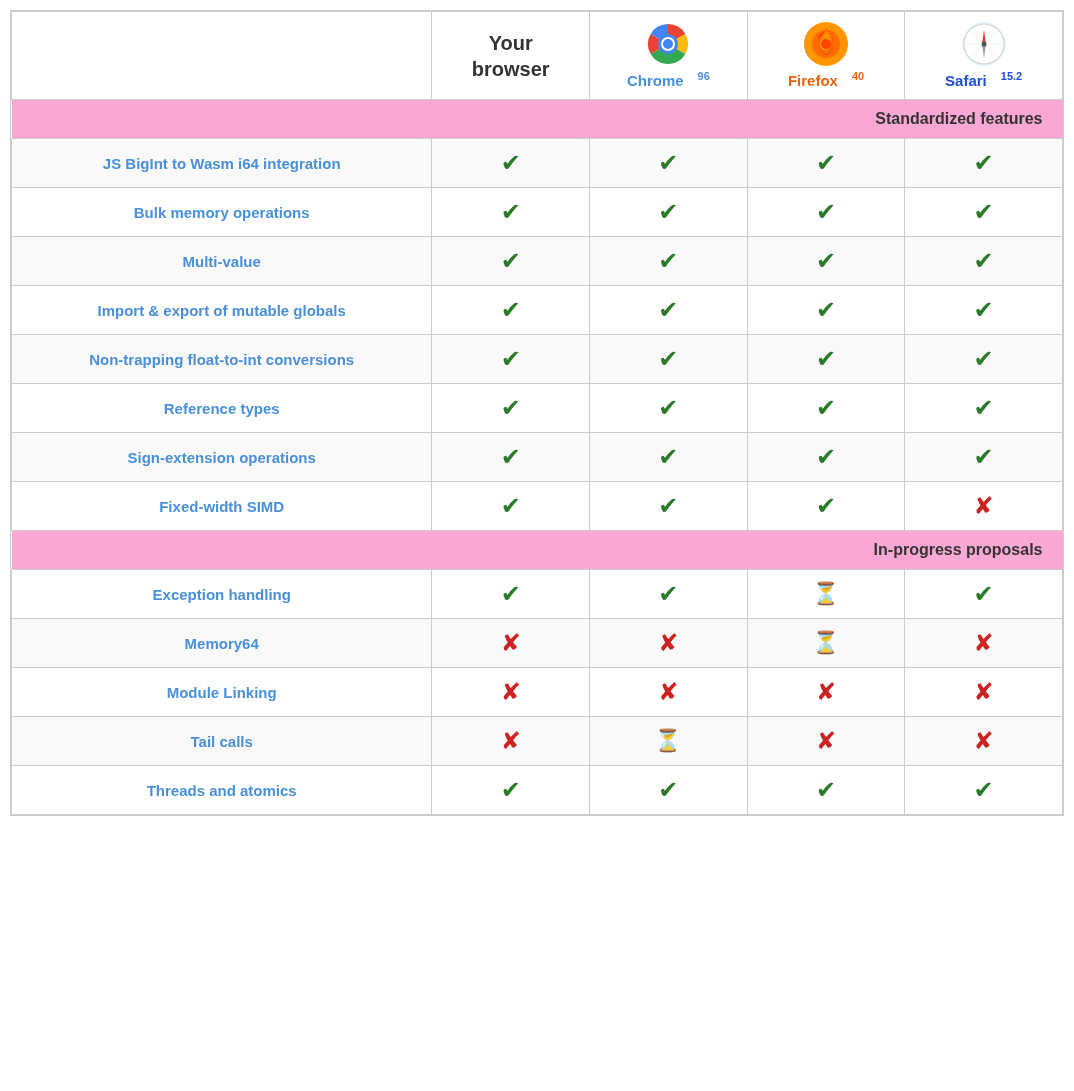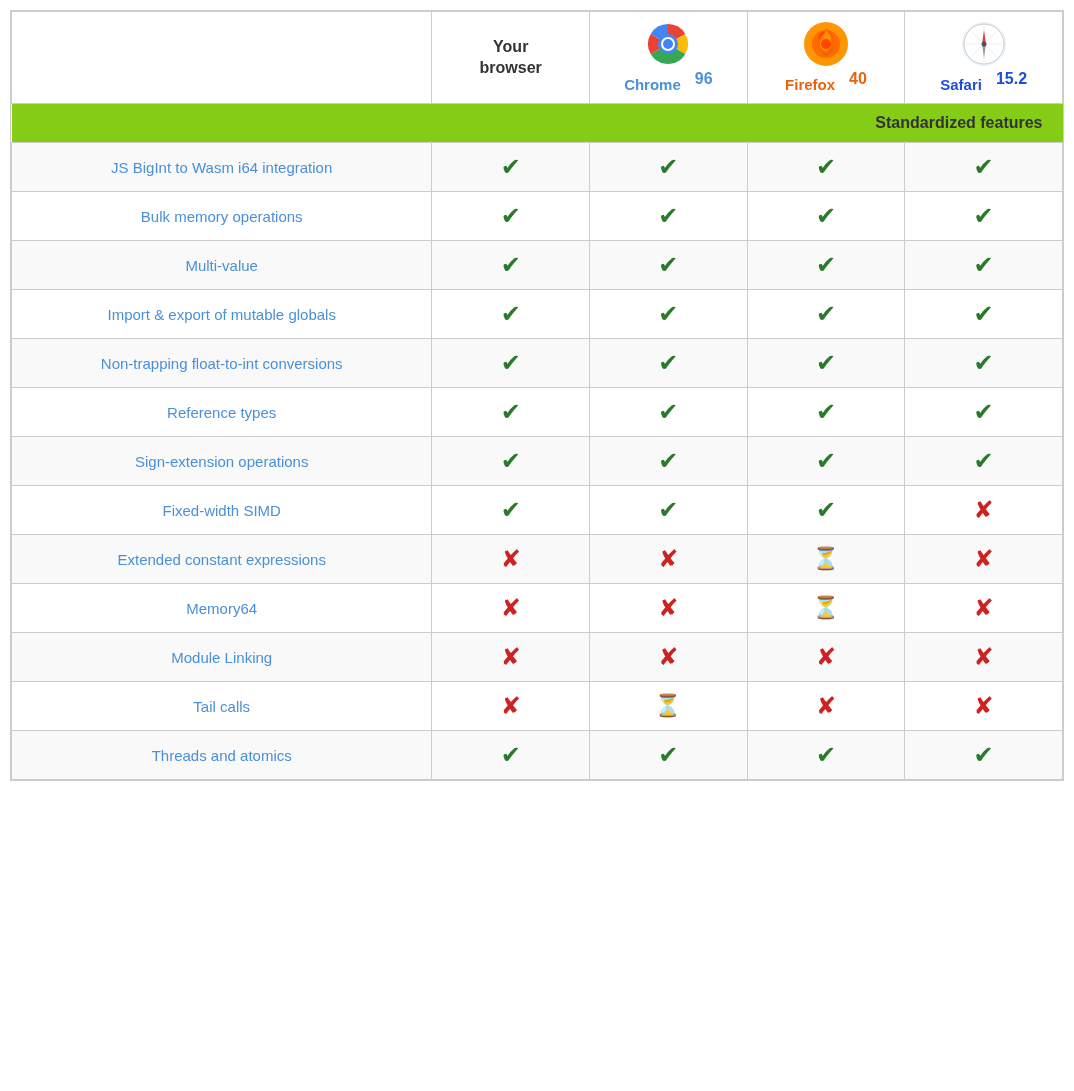--- a/index.html
+++ b/index.html
@@ -31,55 +31,55 @@
       text-align: center;
     }
     .browser-col {
       width: 15%;
     }
     .header-row th {
       background: #fff;
       font-weight: bold;
     }
     .section-header td {
-      background: #84cc16;
+      background: #f9a8d4;
       font-weight: bold;
       color: #333;
       font-size: 16px;
       text-align: right;
       padding-right: 20px;
       border-left: none;
       border-right: none;
     }
     .feature-name {
       color: #4a90d9;
-      font-weight: normal;
+      font-weight: bold;
       text-align: center;
     }
     .browser-header {
       display: flex;
       flex-direction: column;
       align-items: center;
       gap: 4px;
     }
     .browser-name {
       font-weight: bold;
       font-size: 15px;
     }
     .browser-name.chrome { color: #4a90d9; }
     .browser-name.firefox { color: #e8640c; }
     .browser-name.safari { color: #1d4ed8; }
     .version-sup {
-      font-size: 16px;
+      font-size: 11px;
       vertical-align: super;
       margin-left: 14px;
     }
     .your-browser-cell {
       font-weight: bold;
-      font-size: 16px;
+      font-size: 20px;
       color: #333;
       line-height: 1.3;
     }
     .check { color: #2a7a2a; font-size: 24px; }
     .cross { color: #cc2222; font-size: 24px; }
     .hourglass { font-size: 22px; }
     
     tr.feature-row:nth-child(even) td { background: #f9f9f9; }
     tr.feature-row:nth-child(odd) td { background: #fff; }
 
@@ -208,26 +208,29 @@
       <td><span class="check">✔</span></td>
       <td><span class="check">✔</span></td>
     </tr>
         <tr class="feature-row">
       <td class="feature-col feature-name">Fixed-width SIMD</td>
       <td><span class="check">✔</span></td>
       <td><span class="check">✔</span></td>
       <td><span class="check">✔</span></td>
       <td><span class="cross">✘</span></td>
     </tr>
-        <tr class="feature-row">
-      <td class="feature-col feature-name">Extended constant expressions</td>
-      <td><span class="cross">✘</span></td>
-      <td><span class="cross">✘</span></td>
+        <tr class="section-header">
+    <td colspan="5">In-progress proposals</td>
+  </tr>
+        <tr class="feature-row">
+      <td class="feature-col feature-name">Exception handling</td>
+      <td><span class="check">✔</span></td>
+      <td><span class="check">✔</span></td>
       <td><span class="hourglass" style="font-size:22px;">⏳</span></td>
-      <td><span class="cross">✘</span></td>
+      <td><span class="check">✔</span></td>
     </tr>
         <tr class="feature-row">
       <td class="feature-col feature-name">Memory64</td>
       <td><span class="cross">✘</span></td>
       <td><span class="cross">✘</span></td>
       <td><span class="hourglass" style="font-size:22px;">⏳</span></td>
       <td><span class="cross">✘</span></td>
     </tr>
         <tr class="feature-row">
       <td class="feature-col feature-name">Module Linking</td>

